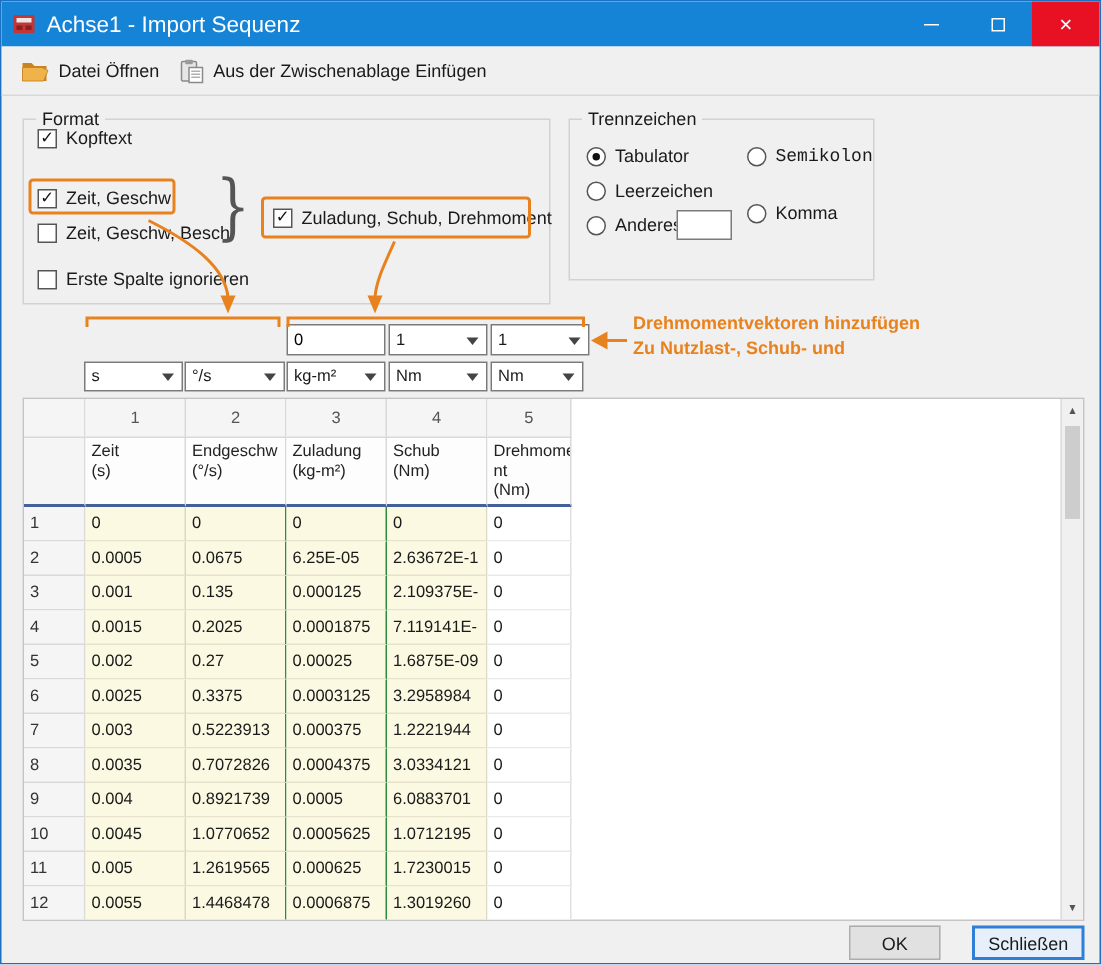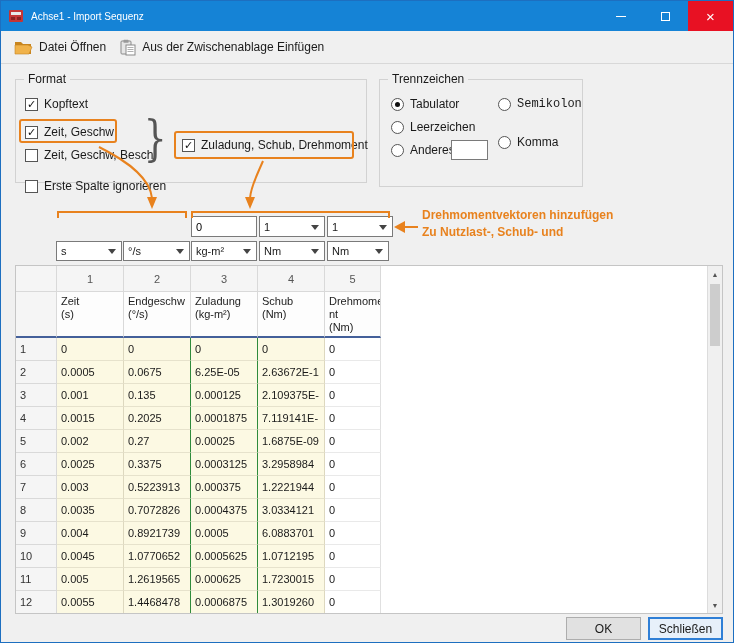--- a/index.html
+++ b/index.html
@@ -5,21 +5,21 @@
   html,body { margin:0; padding:0; background:#fff; }
   * { box-sizing:border-box; }
   .dialog {
     position:relative; width:734px; height:643px;
     background:#f0f0f0; border:1px solid #1d6fc0; overflow:hidden;
     font-family:"Liberation Sans", sans-serif; color:#1a1a1a;
   }
   
   .titlebar { position:absolute; left:0; top:0; right:0; height:30px; background:#1583d6; display:flex; align-items:center; }
   .app-icon { width:16px; height:16px; margin-left:7px; }
-  .title-text { color:#fff; font-size:10px; margin-left:7px; flex:1; white-space:nowrap; }
+  .title-text { color:#fff; font-size:15px; margin-left:7px; flex:1; white-space:nowrap; }
   .win-btn { width:45px; height:30px; display:flex; align-items:center; justify-content:center; color:#fff; }
   .min-line { width:10px; height:1px; background:#fff; display:block; }
   .max-box { width:9px; height:9px; border:1px solid #fff; display:block; }
   .win-btn.close { background:#e81123; font-size:15px; line-height:1; }
   
   .toolbar { position:absolute; left:0; top:30px; right:0; height:33px; background:#f0f0f0; border-bottom:1px solid #d8d8d8; display:flex; align-items:center; padding-left:6px; }
   .tool-btn { display:flex; align-items:center; gap:6px; font-size:12px; padding:4px 7px; }
   
   .groupbox { position:absolute; border:1px solid #d2d2d2; }
   .groupbox-label { position:absolute; top:-8px; left:8px; background:#f0f0f0; padding:0 4px; font-size:12px; }
@@ -99,24 +99,24 @@
         <rect x="3.5" y="0.8" width="5" height="3" rx="0.6" fill="#9a9a9a"></rect>
         <rect x="6" y="6" width="9" height="10" fill="#fff" stroke="#8a8a8a"></rect>
         <line x1="7.5" y1="8.5" x2="13.5" y2="8.5" stroke="#b0b0b0"></line>
         <line x1="7.5" y1="10.5" x2="13.5" y2="10.5" stroke="#b0b0b0"></line>
         <line x1="7.5" y1="12.5" x2="13.5" y2="12.5" stroke="#b0b0b0"></line>
       </svg>
       <span>Aus der Zwischenablage Einfügen</span>
     </div>
   </div>
 
-  <div class="groupbox" style="left:14px; top:78px; width:352px; height:104px;">
+  <div class="groupbox" style="left:14px; top:78px; width:352px; height:124px;">
     <span class="groupbox-label">Format</span>
   </div>
-  <div class="opt-row" style="left:24px; top:96px;text-align:right;">
+  <div class="opt-row" style="left:24px; top:84px;text-align:right;">
     <span class="cb checked"></span>
     <span>Kopftext</span>
   </div>
   <div class="opt-row" style="left:24px; top:124px;">
     <span class="cb checked"></span>
     <span>Zeit, Geschw</span>
   </div>
   <div class="opt-row" style="left:24px; top:147px;">
     <span class="cb"></span>
     <span>Zeit, Geschw, Beschl</span>
@@ -330,16 +330,16 @@
       <div class="sb-btn">
           <span>▲</span>
         </div>
       <div class="sb-thumb"></div>
       <div class="sb-btn down">
           <span>▼</span>
         </div>
     </div>
   </div>
 
-  <div class="btn" style="left:565px; top:616px; width:75px;text-align:center;">OK</div>
+  <div class="btn" style="left:565px; top:616px; width:61px;text-align:center;">OK</div>
   <div class="btn focused" style="left:647px; top:616px; width:75px;">Schließen</div>
 
 </div>
 
 </body></html>

